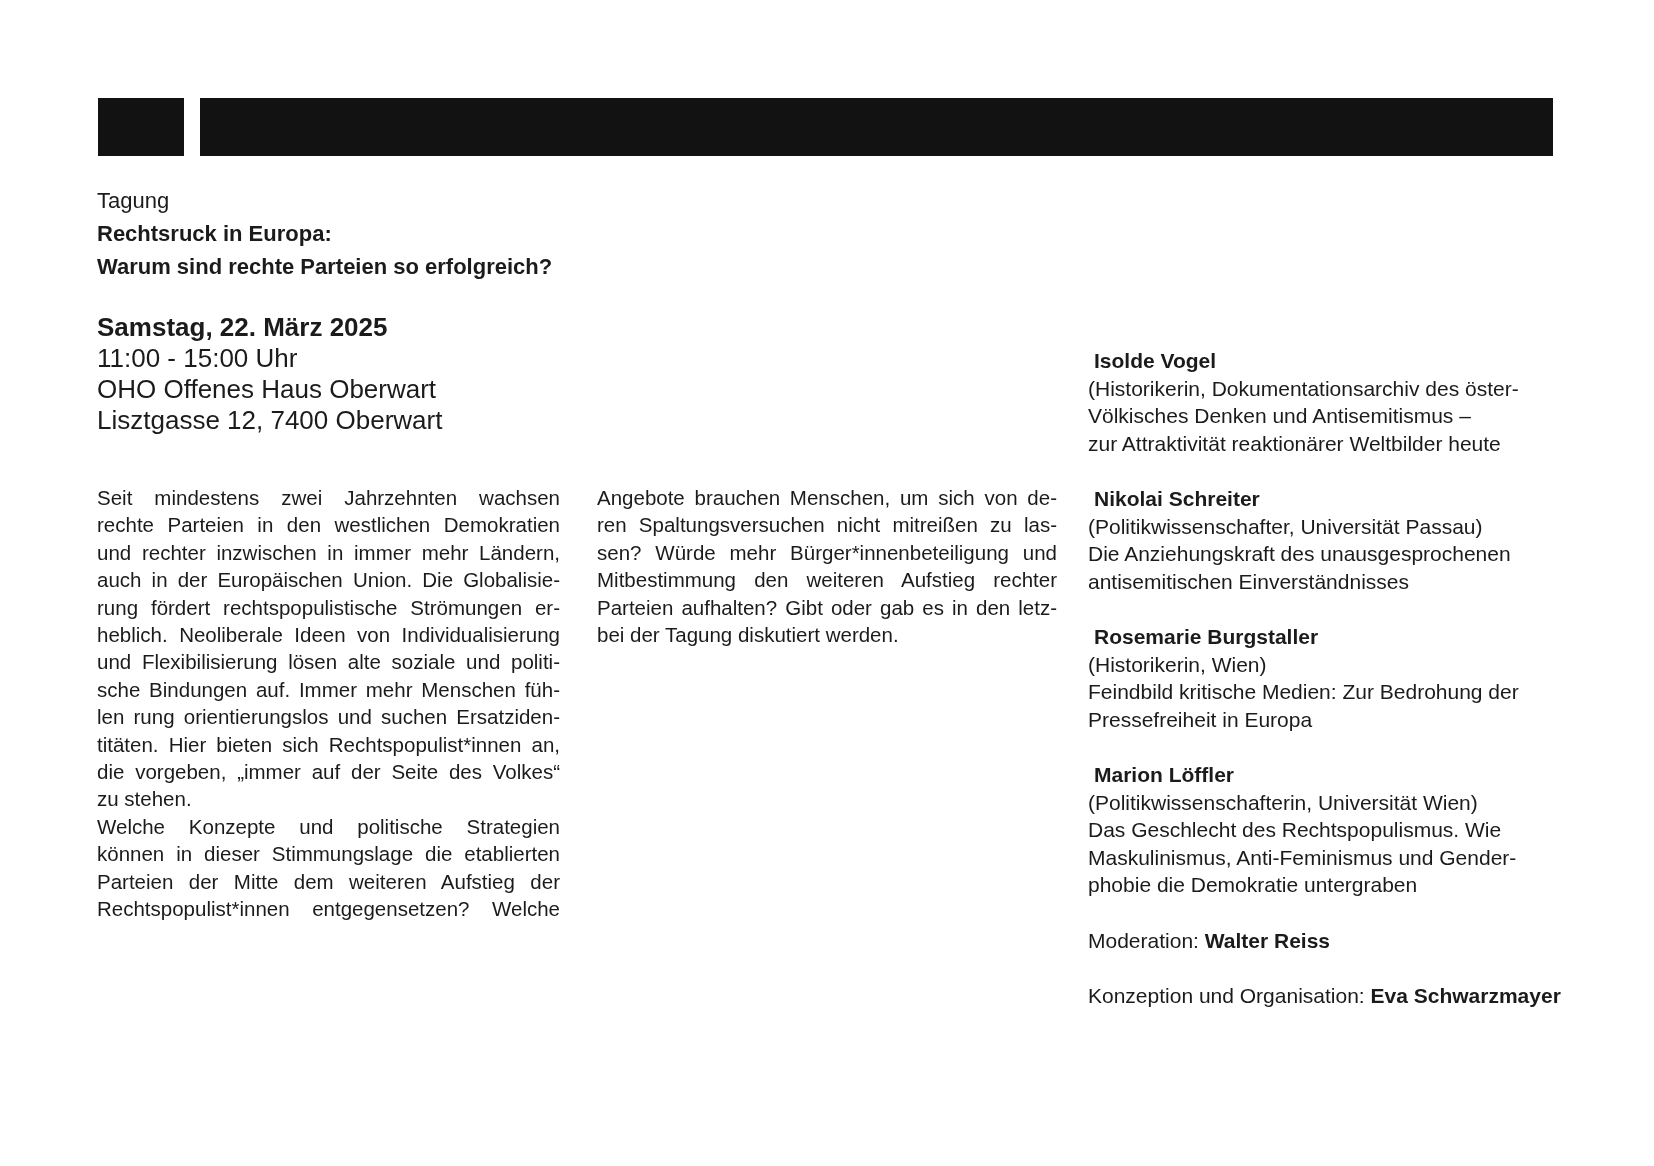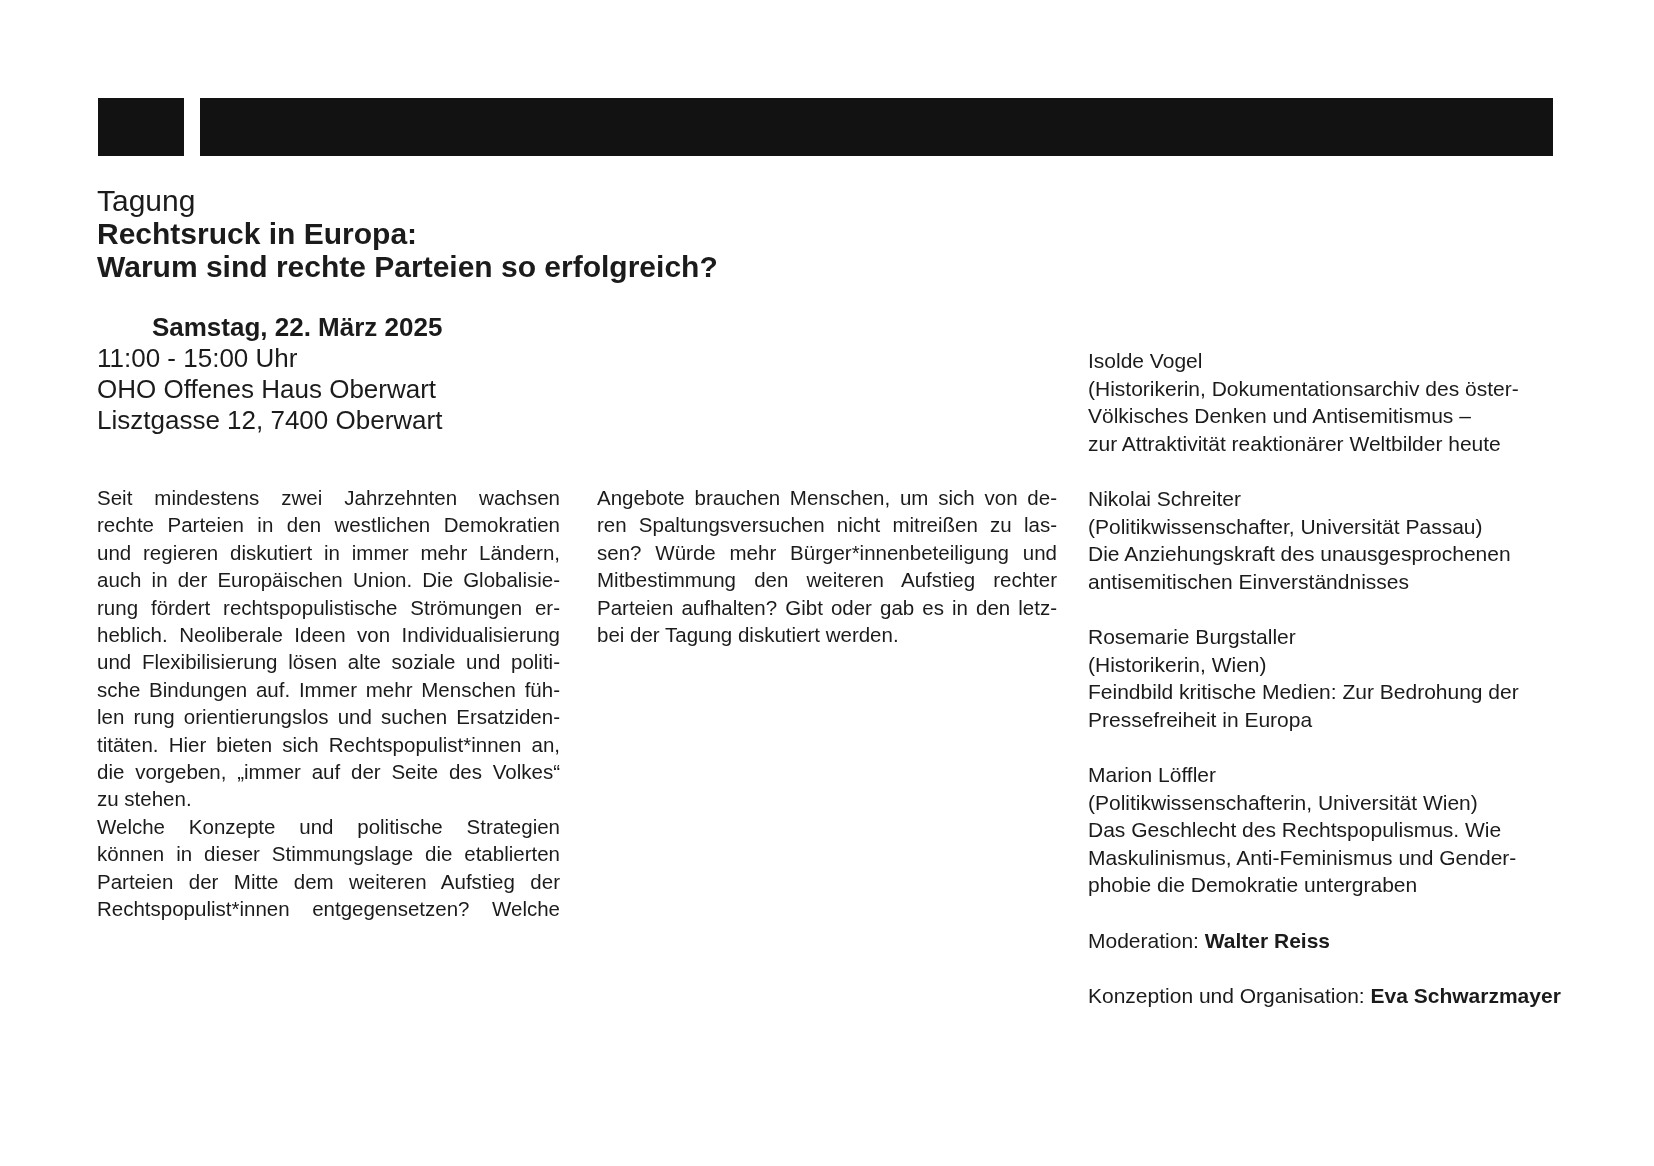--- a/index.html
+++ b/index.html
@@ -10,39 +10,39 @@
     color: #1b1b1b;
     overflow: hidden;
   }
 
   
   .bar { position: absolute; top: 98px; height: 58px; background: #121212; }
   .bar-square { left: 98px; width: 86px; }
   .bar-long { left: 200px; width: 1353px; }
 
   
-  .header-block { position: absolute; left: 97px; top: 184px; font-size: 30px; line-height: 33px; }
+  .header-block { position: absolute; left: 97px; top: 184px; font-size: 22px; line-height: 33px; }
   .header-block .kicker { font-weight: normal; }
   .header-block .title { font-weight: bold; }
 
   
   .event-block { position: absolute; left: 97px; top: 312px; font-size: 26px; line-height: 31px; }
-  .event-block .date { font-weight: bold; text-align: right; }
+  .event-block .date { font-weight: bold; }
 
   
   .col { position: absolute; top: 484px; font-size: 20.5px; line-height: 27.4px; }
   .col-1 { left: 97px;  width: 463px; }
   .col-2 { left: 597px; width: 460px; }
   .jlines > div { text-align: justify; text-align-last: justify; }
   .jlines > div.noj { text-align: center; text-align-last: left; }
 
   
   .program { position: absolute; left: 1088px; top: 347px; width: 560px; font-size: 21px; line-height: 27.5px; }
   .spk { margin-bottom: 28px; }
-  .spk-name { font-weight: normal; }
+  .spk-name { font-weight: bold; margin-left: 6px; }
   .credit { margin-bottom: 28px; }
   .credit b { font-weight: bold; margin-top: 36px; }
 </style>
 </head>
 <body>
 
 <div class="bar bar-square"></div>
 <div class="bar bar-long"></div>
 
 <div class="header-block">
@@ -54,21 +54,21 @@
 <div class="event-block">
   <div class="date">Samstag, 22. März 2025</div>
   <div>11:00 - 15:00 Uhr</div>
   <div>OHO Offenes Haus Oberwart</div>
   <div>Lisztgasse 12, 7400 Oberwart</div>
 </div>
 
 <div class="col col-1 jlines">
     <div>Seit mindestens zwei Jahrzehnten wachsen</div>
     <div>rechte Parteien in den westlichen Demokratien</div>
-    <div>und regieren diskutiert in immer mehr Ländern,</div>
+    <div>und rechter inzwischen in immer mehr Ländern,</div>
     <div>auch in der Europäischen Union. Die Globalisie-</div>
     <div>rung fördert rechtspopulistische Strömungen er-</div>
     <div>heblich. Neoliberale Ideen von Individualisierung</div>
     <div>und Flexibilisierung lösen alte soziale und politi-</div>
     <div>sche Bindungen auf. Immer mehr Menschen füh-</div>
     <div>len rung orientierungslos und suchen Ersatziden-</div>
     <div>titäten. Hier bieten sich Rechtspopulist*innen an,</div>
     <div>die vorgeben, „immer auf der Seite des Volkes“</div>
     <div class="noj">zu stehen.</div>
     <div>Welche Konzepte und politische Strategien</div>

